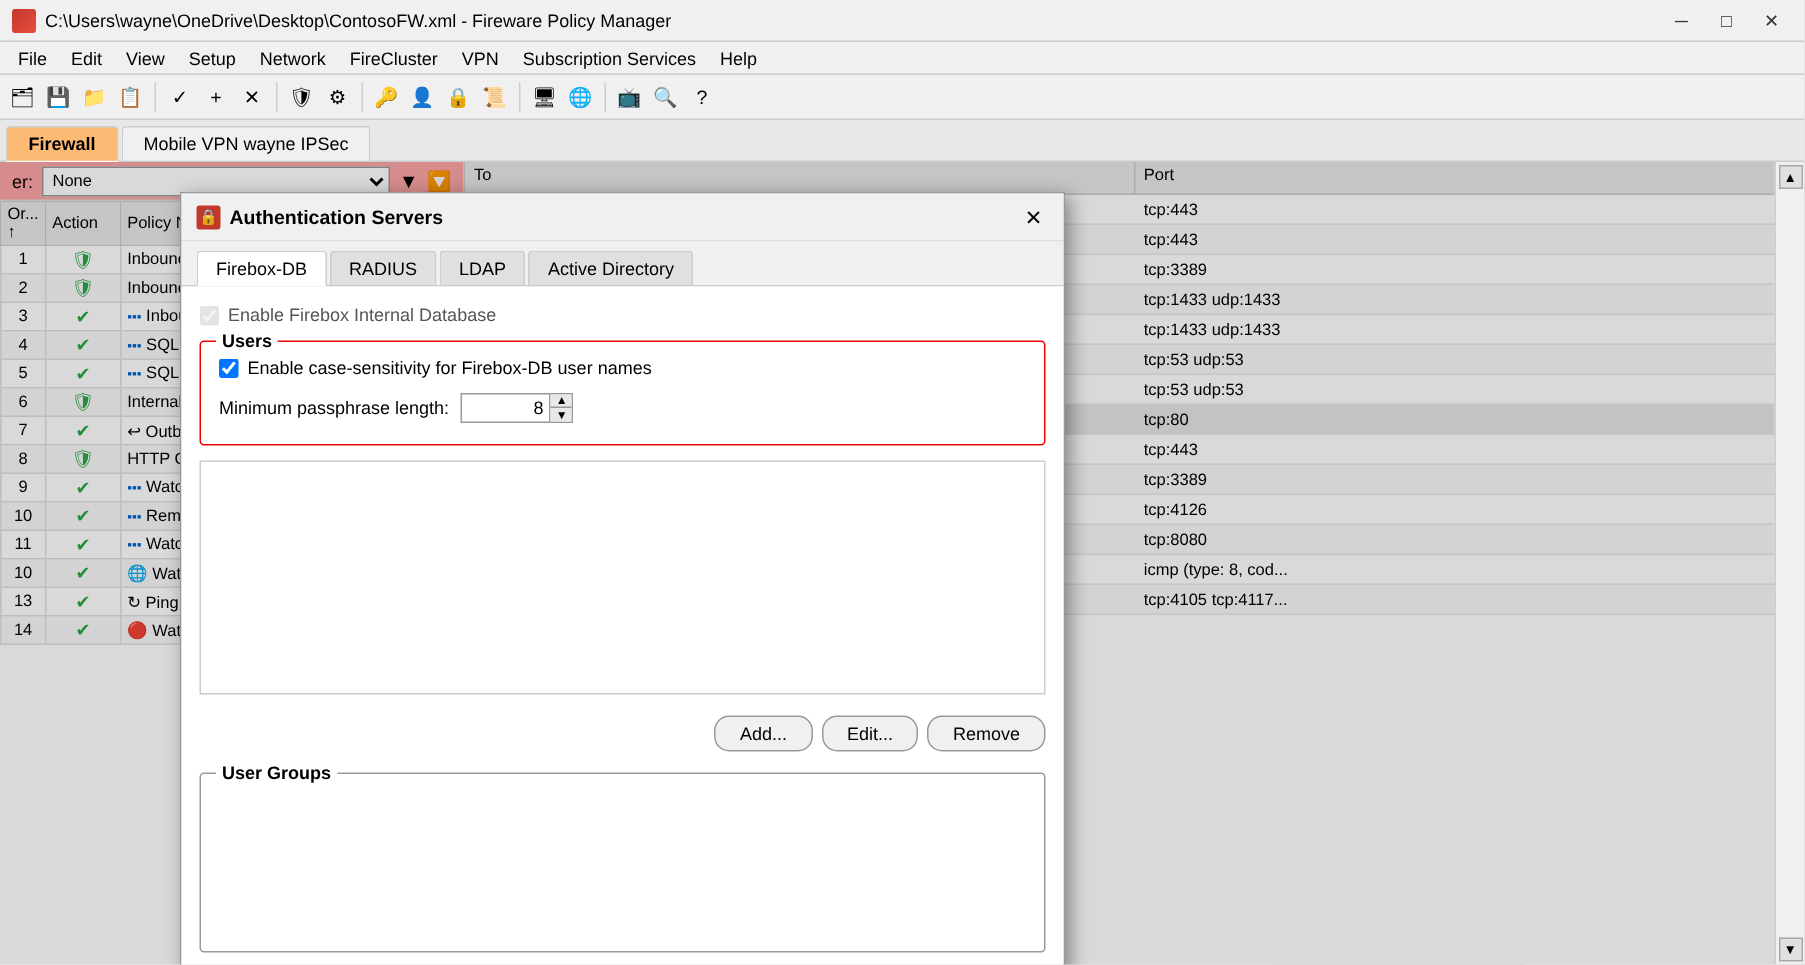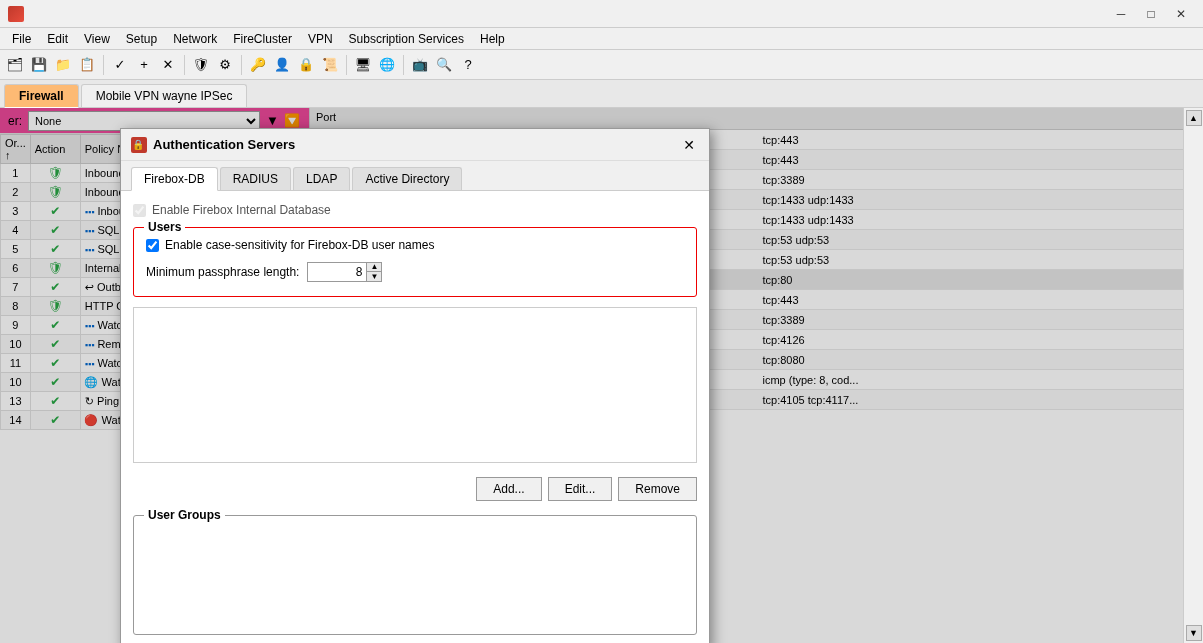--- a/index.html
+++ b/index.html
@@ -135,21 +135,21 @@
       border-right: 1px solid #ccc;
       background: white;
       display: flex;
       flex-direction: column;
       overflow: hidden;
     }
     .filter-row {
       display: flex;
       align-items: center;
       padding: 3px 8px;
-      background: #ec4899;
+      background: #fca5a5;
       border-bottom: 1px solid #ddd;
       gap: 6px;
       height: 26px;
     }
     .filter-row select {
       font-size: 11px;
       height: 20px;
       border: 1px solid #999;
       background: white;
       padding: 1px 2px;
@@ -397,21 +397,21 @@
       justify-content: flex-end;
       gap: 6px;
       margin-top: 4px;
     }
     .btn {
       padding: 4px 16px;
       border: 1px solid #999;
       background: #f0f0f0;
       cursor: pointer;
       font-size: 12px;
-      border-radius: 0;
+      border-radius: 10px;
       min-width: 60px;
     }
 
     
     .user-groups-box {
       border: 1px solid #999;
       border-radius: 3px;
       padding: 10px 12px 14px;
       position: relative;
       height: 120px;
@@ -460,20 +460,21 @@
       font-size: 9px;
     }
 
   </style>
 </head>
 <body>
 
 <div class="titlebar">
   <div class="titlebar-left">
     <span class="titlebar-icon"></span>
+    <span>C:\Users\wayne\OneDrive\Desktop\ContosoFW.xml - Fireware Policy Manager</span>
   </div>
   <div class="titlebar-controls">
     <button class="titlebar-btn">─</button>
     <button class="titlebar-btn">□</button>
     <button class="titlebar-btn close">✕</button>
   </div>
 </div>
 
 <div class="menubar">
   <span class="menu-item">File</span>
@@ -613,20 +614,21 @@
       <td style="text-align:center"><span style="color:#28a745;font-size:12px">✔</span></td>
       <td><span style="color:#cc0000;font-size:11px">🔴</span> WatchGuard</td>
     </tr>
           </tbody>
       </table>
     </div>
   </div>
 
   <div class="right-panel">
     <div class="columns-header">
+      <div class="col-header">To</div>
       <div class="col-header">Port</div>
     </div>
     <div class="data-rows" id="right-rows">
     <div style="display: flex; border-bottom: 1px solid rgb(232, 232, 232); font-size: 11px; height: 20px; align-items: center;">
       <span style="flex:1;padding:0 6px;overflow:hidden;text-overflow:ellipsis;white-space:nowrap;">94 --&gt; 10.0.3.202</span>
       <span style="flex:1;padding:0 6px;overflow:hidden;text-overflow:ellipsis;white-space:nowrap;">tcp:443</span>
     </div>
         <div style="display: flex; border-bottom: 1px solid rgb(232, 232, 232); font-size: 11px; height: 20px; align-items: center; background: rgb(248, 248, 248);">
       <span style="flex:1;padding:0 6px;overflow:hidden;text-overflow:ellipsis;white-space:nowrap;">01 --&gt; 10.0.3.200</span>
       <span style="flex:1;padding:0 6px;overflow:hidden;text-overflow:ellipsis;white-space:nowrap;">tcp:443</span>

